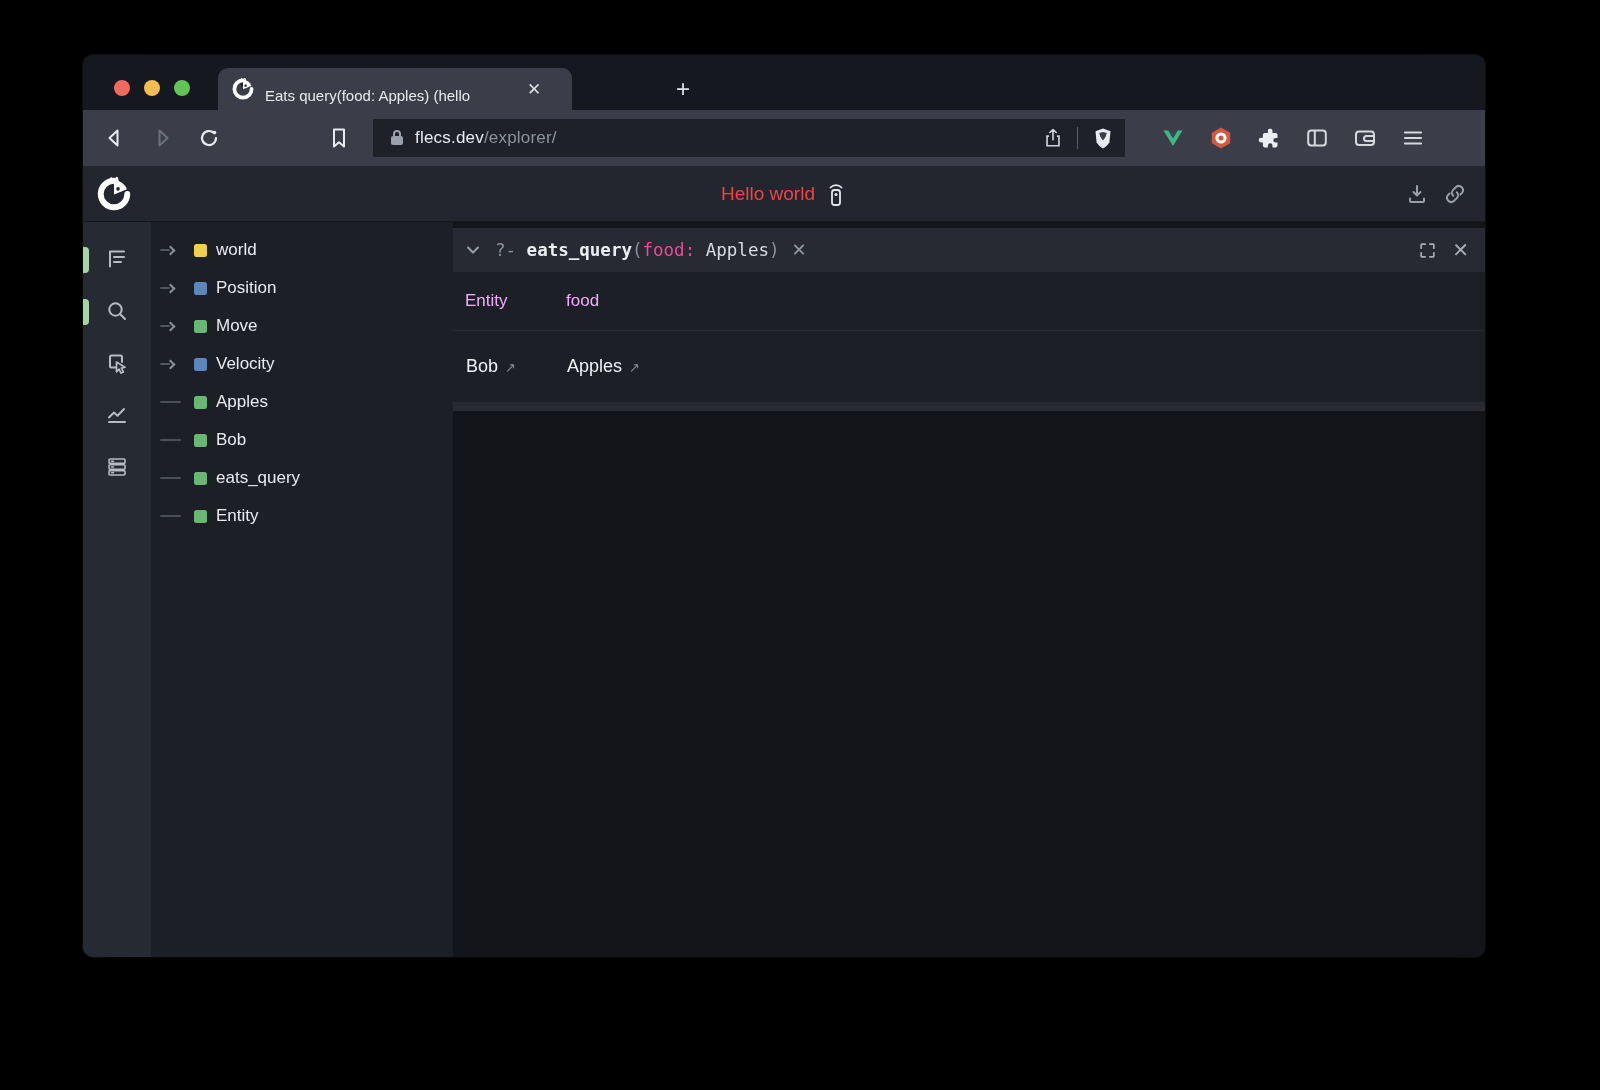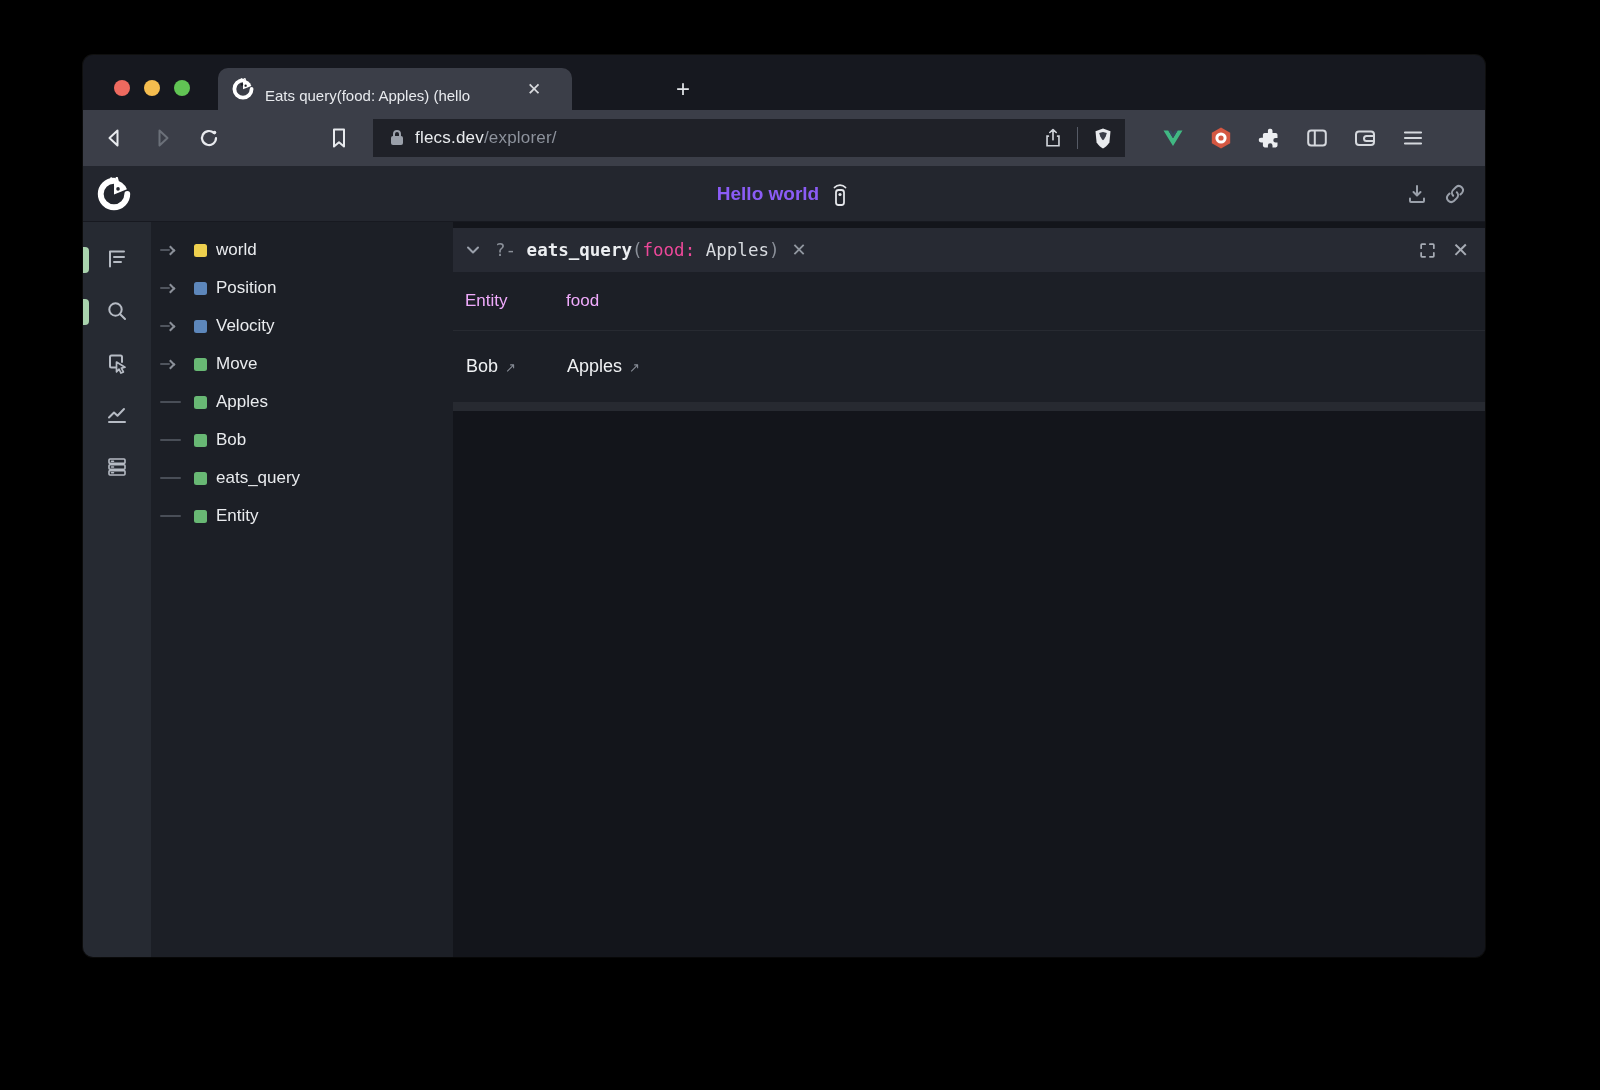--- a/index.html
+++ b/index.html
@@ -43,21 +43,21 @@
   .ext-icons { display:flex; align-items:center; gap:24px; margin-left:36px; }
   .icon24 { width:24px; height:24px; display:block; }
   .icon22 { width:22px; height:22px; display:block; }
 
   
   .app-header { height:56px; background:#23262e; display:flex; align-items:center;
                 position:relative; flex:0 0 auto; border-bottom:1px solid #171920; }
   .app-logo { margin-left:14px; }
   .app-title-wrap { position:absolute; left:0; right:0; display:flex; align-items:center;
                     justify-content:center; gap:10px; pointer-events:none; }
-  .app-title { color:#8b5cf6; font-size:19px; font-weight:700; }
+  .app-title { color:#ef4444; font-size:19px; font-weight:400; }
   .header-actions { margin-left:auto; display:flex; align-items:center; gap:14px; padding-right:18px; }
 
   
   .content { flex:1; display:flex; min-height:0; }
 
   .iconbar { width:68px; background:#262a32; position:relative; flex:0 0 auto;
              display:flex; flex-direction:column; align-items:center; padding-top:19px; gap:16px; }
   .iconbar .slot { width:36px; height:36px; display:flex; align-items:center; justify-content:center; }
   .pill { position:absolute; left:0; width:6px; height:26px; background:#a9d3ad; border-radius:0 4px 4px 0; }
   .pill.p1 { top:25px; } .pill.p2 { top:77px; }
@@ -272,30 +272,30 @@
               <span class="chev"></span>
             </span>
             <span class="sq" style="background: rgb(93, 135, 187);"></span>
             <span class="tree-label">Position</span>
           </div>
           <div class="tree-item">
             <span class="conn expand">
               <span class="line"></span>
               <span class="chev"></span>
             </span>
+            <span class="sq" style="background: rgb(104, 184, 116);"></span>
+            <span class="tree-label">Move</span>
+          </div>
+          <div class="tree-item">
+            <span class="conn expand">
+              <span class="line"></span>
+              <span class="chev"></span>
+            </span>
             <span class="sq" style="background: rgb(93, 135, 187);"></span>
             <span class="tree-label">Velocity</span>
-          </div>
-          <div class="tree-item">
-            <span class="conn expand">
-              <span class="line"></span>
-              <span class="chev"></span>
-            </span>
-            <span class="sq" style="background: rgb(104, 184, 116);"></span>
-            <span class="tree-label">Move</span>
           </div>
           <div class="tree-item">
             <span class="conn leaf">
               <span class="line"></span>
             </span>
             <span class="sq" style="background: rgb(104, 184, 116);"></span>
             <span class="tree-label">Apples</span>
           </div>
           <div class="tree-item">
             <span class="conn leaf">

